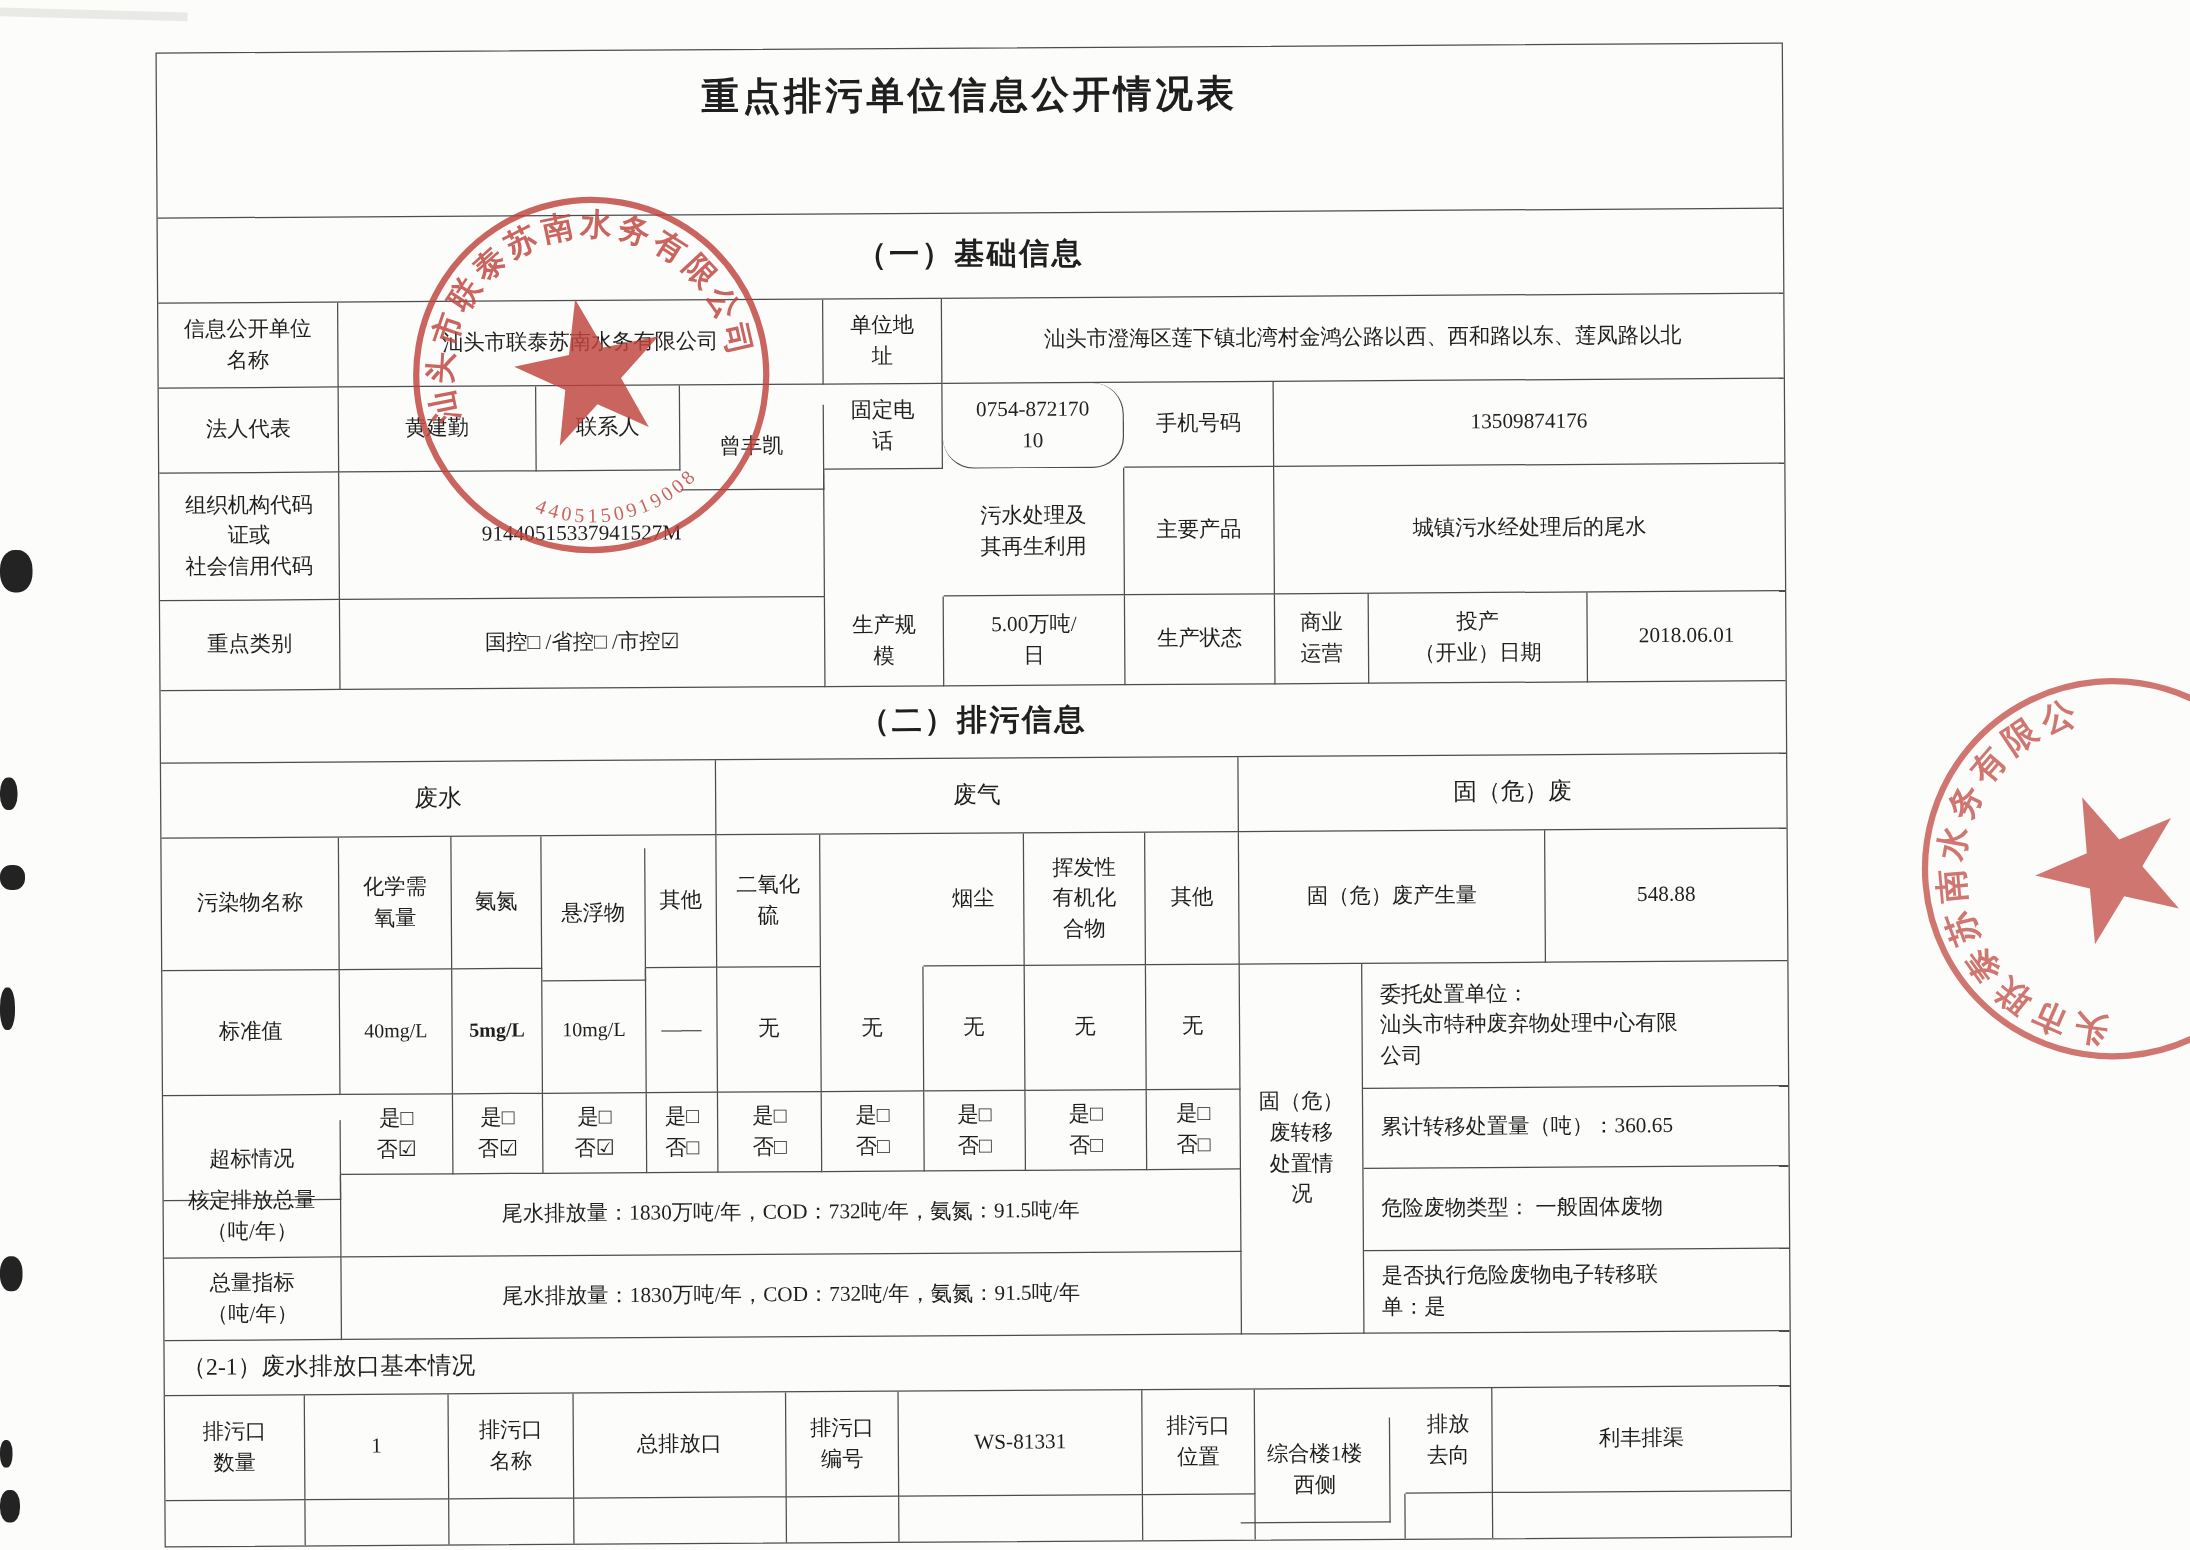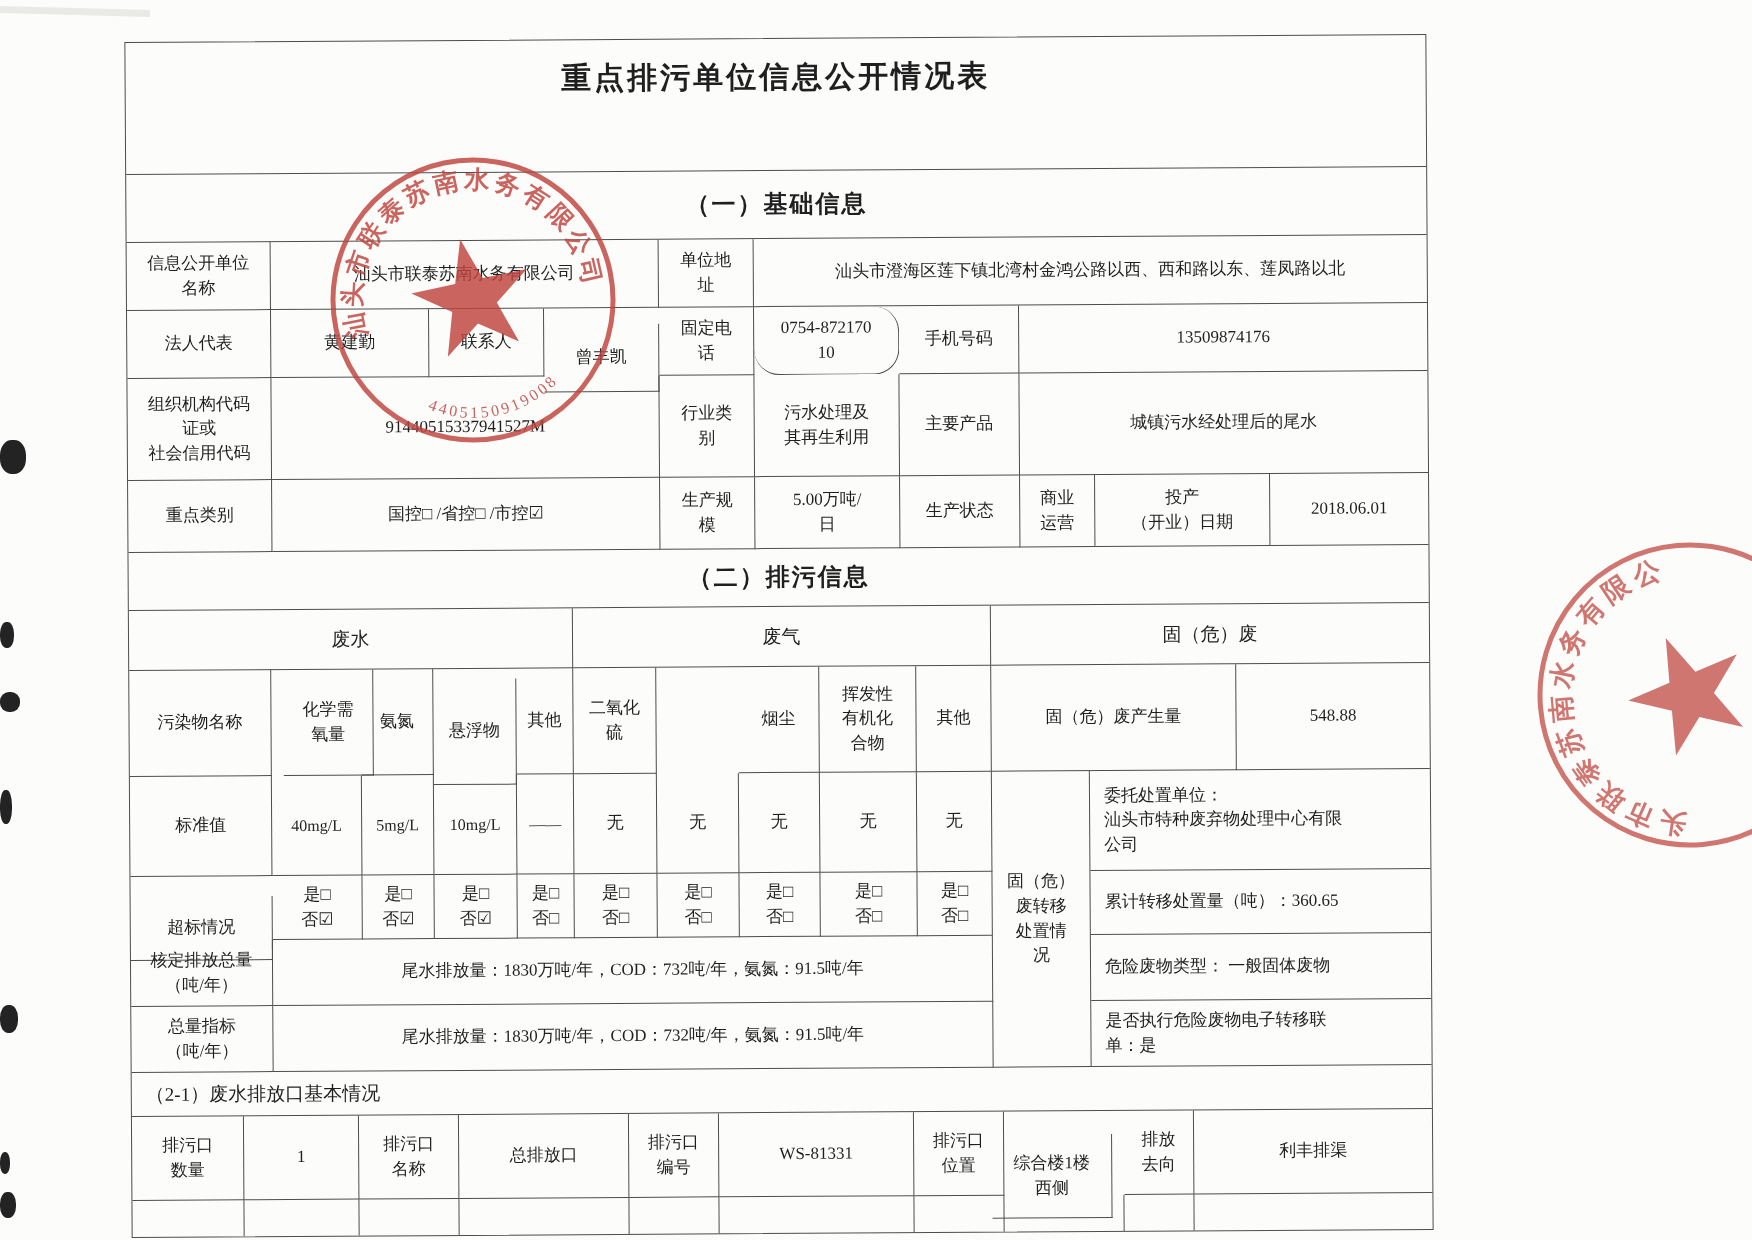--- a/index.html
+++ b/index.html
@@ -67,22 +67,20 @@
 话</div>
   <div class="cell" style="left:627px;top:268px;width:145px;height:68px;border-radius:25px;">0754-872170
 10</div>
   <div class="cell" style="left:772px;top:268px;width:120px;height:68px;">手机号码</div>
   <div class="cell xr" style="left:892px;top:268px;width:408px;height:68px;">13509874176</div>
 
   <div class="cell" style="left:0;top:336px;width:144px;height:102px;">组织机构代码
 证或
 社会信用代码</div>
   <div class="cell" style="left:144px;top:336px;width:388px;height:102px;">91440515337941527M</div>
-  <div class="cell" style="left:532px;top:336px;width:95px;height:102px;">行业类
-别</div>
   <div class="cell" style="left:627px;top:336px;width:145px;height:102px;">污水处理及
 其再生利用</div>
   <div class="cell" style="left:772px;top:336px;width:120px;height:102px;">主要产品</div>
   <div class="cell xr" style="left:892px;top:336px;width:408px;height:102px;">城镇污水经处理后的尾水</div>
 
   <div class="cell" style="left:0;top:438px;width:144px;height:72px;">重点类别</div>
   <div class="cell" style="left:144px;top:438px;width:388px;height:72px;">国控□ /省控□ /市控☑</div>
   <div class="cell" style="left:532px;top:438px;width:95px;height:72px;">生产规
 模</div>
   <div class="cell" style="left:627px;top:438px;width:145px;height:72px;">5.00万吨/
@@ -94,38 +92,38 @@
 （开业）日期</div>
   <div class="cell xr" style="left:1142px;top:438px;width:158px;height:72px;">2018.06.01</div>
 
   <div class="cell xr h2" style="left:0;top:510px;width:1300px;height:58px;">（二）排污信息</div>
 
   <div class="cell" style="left:0;top:568px;width:444px;height:60px;font-size:19px;">废水</div>
   <div class="cell" style="left:444px;top:568px;width:418px;height:60px;font-size:19px;">废气</div>
   <div class="cell xr" style="left:862px;top:568px;width:438px;height:60px;font-size:19px;">固（危）废</div>
 
   <div class="cell" style="left:0;top:628px;width:142px;height:106px;">污染物名称</div>
-  <div class="cell" style="left:154px;top:628px;width:90px;height:106px;">化学需
+  <div class="cell" style="left:142px;top:628px;width:90px;height:106px;">化学需
 氧量</div>
   <div class="cell" style="left:232px;top:628px;width:72px;height:106px;">氨氮</div>
   <div class="cell" style="left:304px;top:638px;width:83px;height:106px;">悬浮物</div>
   <div class="cell" style="left:387px;top:628px;width:57px;height:106px;">其他</div>
   <div class="cell" style="left:444px;top:628px;width:83px;height:106px;">二氧化
 硫</div>
   <div class="cell" style="left:609px;top:628px;width:81px;height:106px;">烟尘</div>
   <div class="cell" style="left:690px;top:628px;width:97px;height:106px;">挥发性
 有机化
 合物</div>
   <div class="cell" style="left:787px;top:628px;width:75px;height:106px;">其他</div>
   <div class="cell" style="left:862px;top:628px;width:245px;height:106px;">固（危）废产生量</div>
   <div class="cell xr" style="left:1107px;top:628px;width:193px;height:106px;">548.88</div>
 
   <div class="cell" style="left:0;top:734px;width:142px;height:100px;text-align:center;">标准值</div>
   <div class="cell small" style="left:142px;top:734px;width:90px;height:100px;">40mg/L</div>
-  <div class="cell small" style="left:232px;top:734px;width:72px;height:100px;">5mg/L</div>
+  <div class="cell small" style="left:232px;top:734px;width:72px;height:100px;font-weight:bold;">5mg/L</div>
   <div class="cell small" style="left:304px;top:734px;width:83px;height:100px;">10mg/L</div>
   <div class="cell small" style="left:387px;top:734px;width:57px;height:100px;">——</div>
   <div class="cell" style="left:444px;top:734px;width:83px;height:100px;">无</div>
   <div class="cell" style="left:527px;top:734px;width:82px;height:100px;">无</div>
   <div class="cell" style="left:609px;top:734px;width:81px;height:100px;">无</div>
   <div class="cell" style="left:690px;top:734px;width:97px;height:100px;">无</div>
   <div class="cell" style="left:787px;top:734px;width:75px;height:100px;">无</div>
 
   <div class="cell" style="left:862px;top:734px;width:98px;height:296px;">固（危）
 废转移

